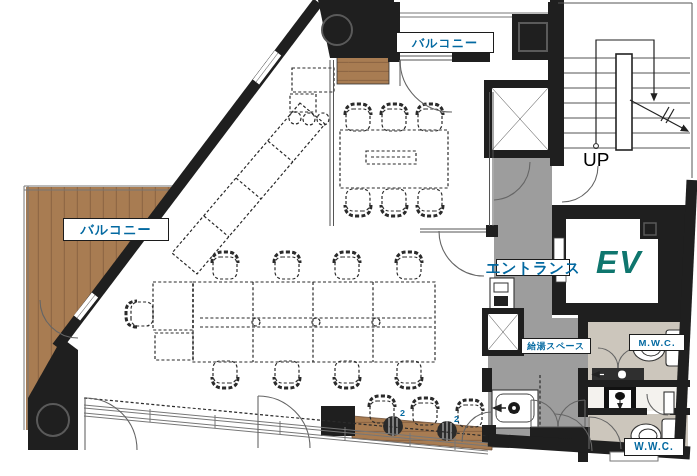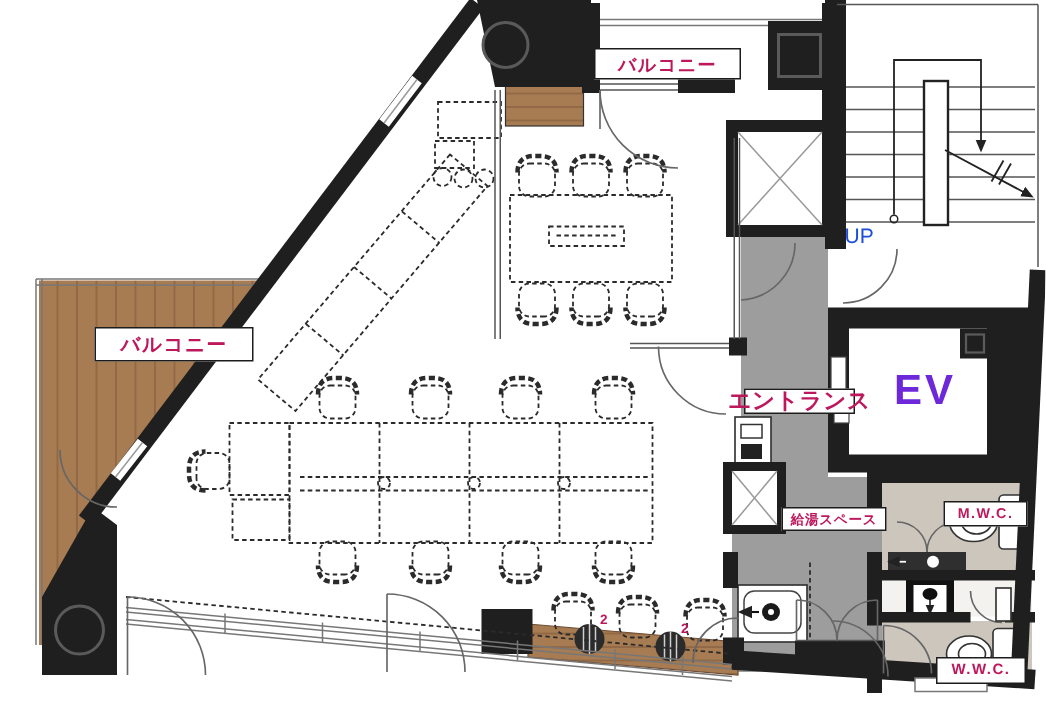--- a/index.html
+++ b/index.html
@@ -3,21 +3,21 @@
 <meta charset="utf-8">
 <style>
   :root{
     --wall:#1f1f1f; --wood:#a87c52; --wood_dark:#8a6342;
     --corridor:#9d9d9d; --wc_floor:#ccc6bc; --line:#555555; --dash:#2b2b2b;
   }
   html,body{margin:0;padding:0;background:#fff;}
   #plan{position:relative;width:697px;height:476px;background:#ffffff;overflow:hidden;
         font-family:"Liberation Sans","DejaVu Sans",sans-serif;}
   #plan svg{position:absolute;left:0;top:0;}
-  .lbl{position:absolute;color:#be185d;font-weight:bold;line-height:1;white-space:nowrap;}
+  .lbl{position:absolute;color:#0369a1;font-weight:bold;line-height:1;white-space:nowrap;}
   .tag{background:#fff;border:1.3px solid #1c1c1c;display:flex;align-items:center;justify-content:center;
        letter-spacing:1px;}
   .plain{background:transparent;border:none;}
   
   .wall{fill:var(--wall);stroke:none;}
   .wallln{stroke:var(--wall);fill:none;}
   .thin{stroke:var(--line);stroke-width:1;fill:none;}
   .thin2{stroke:#777;stroke-width:1;fill:none;}
   .arc{stroke:#666;stroke-width:1.1;fill:none;}
   .dashline{stroke:var(--dash);stroke-width:1.2;stroke-dasharray:3,2.2;fill:none;}
@@ -312,21 +312,21 @@
     <path d="M 638,348 A 20,20 0 0 0 618,368" class="arc"></path>
     <path d="M 589,417 A 32,32 0 0 1 621,449" class="arc"></path>
     <line x1="589" y1="417" x2="589" y2="449" class="arc"></line>
     <path d="M 647,394 A 21,21 0 0 0 668,415" class="arc"></path>
     <rect x="664" y="392" width="10" height="22" class="fix"></rect>
   </g>
 </svg>
 
   <div class="lbl tag" style="left:396px;top:32px;width:96px;height:19px;font-size:12px;">バルコニー</div>
   <div class="lbl tag" style="left:63px;top:218px;width:104px;height:21px;font-size:13px;">バルコニー</div>
-  <div class="lbl plain" style="left:563px;top:150px;font-size:14px;font-weight:normal;color:#1d4ed8;">UP</div>
-  <div class="lbl plain" style="left:596px;top:246px;font-size:28px;letter-spacing:2px;color:#6d28d9;">EV</div>
+  <div class="lbl plain" style="left:583px;top:150px;font-size:19px;font-weight:normal;color:#000000;">UP</div>
+  <div class="lbl plain" style="left:596px;top:246px;font-size:32px;letter-spacing:2px;color:#0f766e;font-style:italic;">EV</div>
   <div class="lbl tag" style="left:496px;top:259px;width:72px;height:15px;font-size:15px;letter-spacing:0.5px;">エントランス</div>
   <div class="lbl tag" style="left:521px;top:338px;width:68px;height:14px;font-size:9px;letter-spacing:0.5px;">給湯スペース</div>
   <div class="lbl tag" style="left:592px;top:334px;width:54px;height:15px;font-size:9.5px;margin-left:37px;">M.W.C.</div>
   <div class="lbl tag" style="left:624px;top:438px;width:58px;height:16px;font-size:10px;">W.W.C.</div>
   <div class="lbl plain" style="left:400px;top:409px;font-size:9px;">2</div>
   <div class="lbl plain" style="left:454px;top:415px;font-size:9px;">2</div>
 </div>
 
 </body></html>

